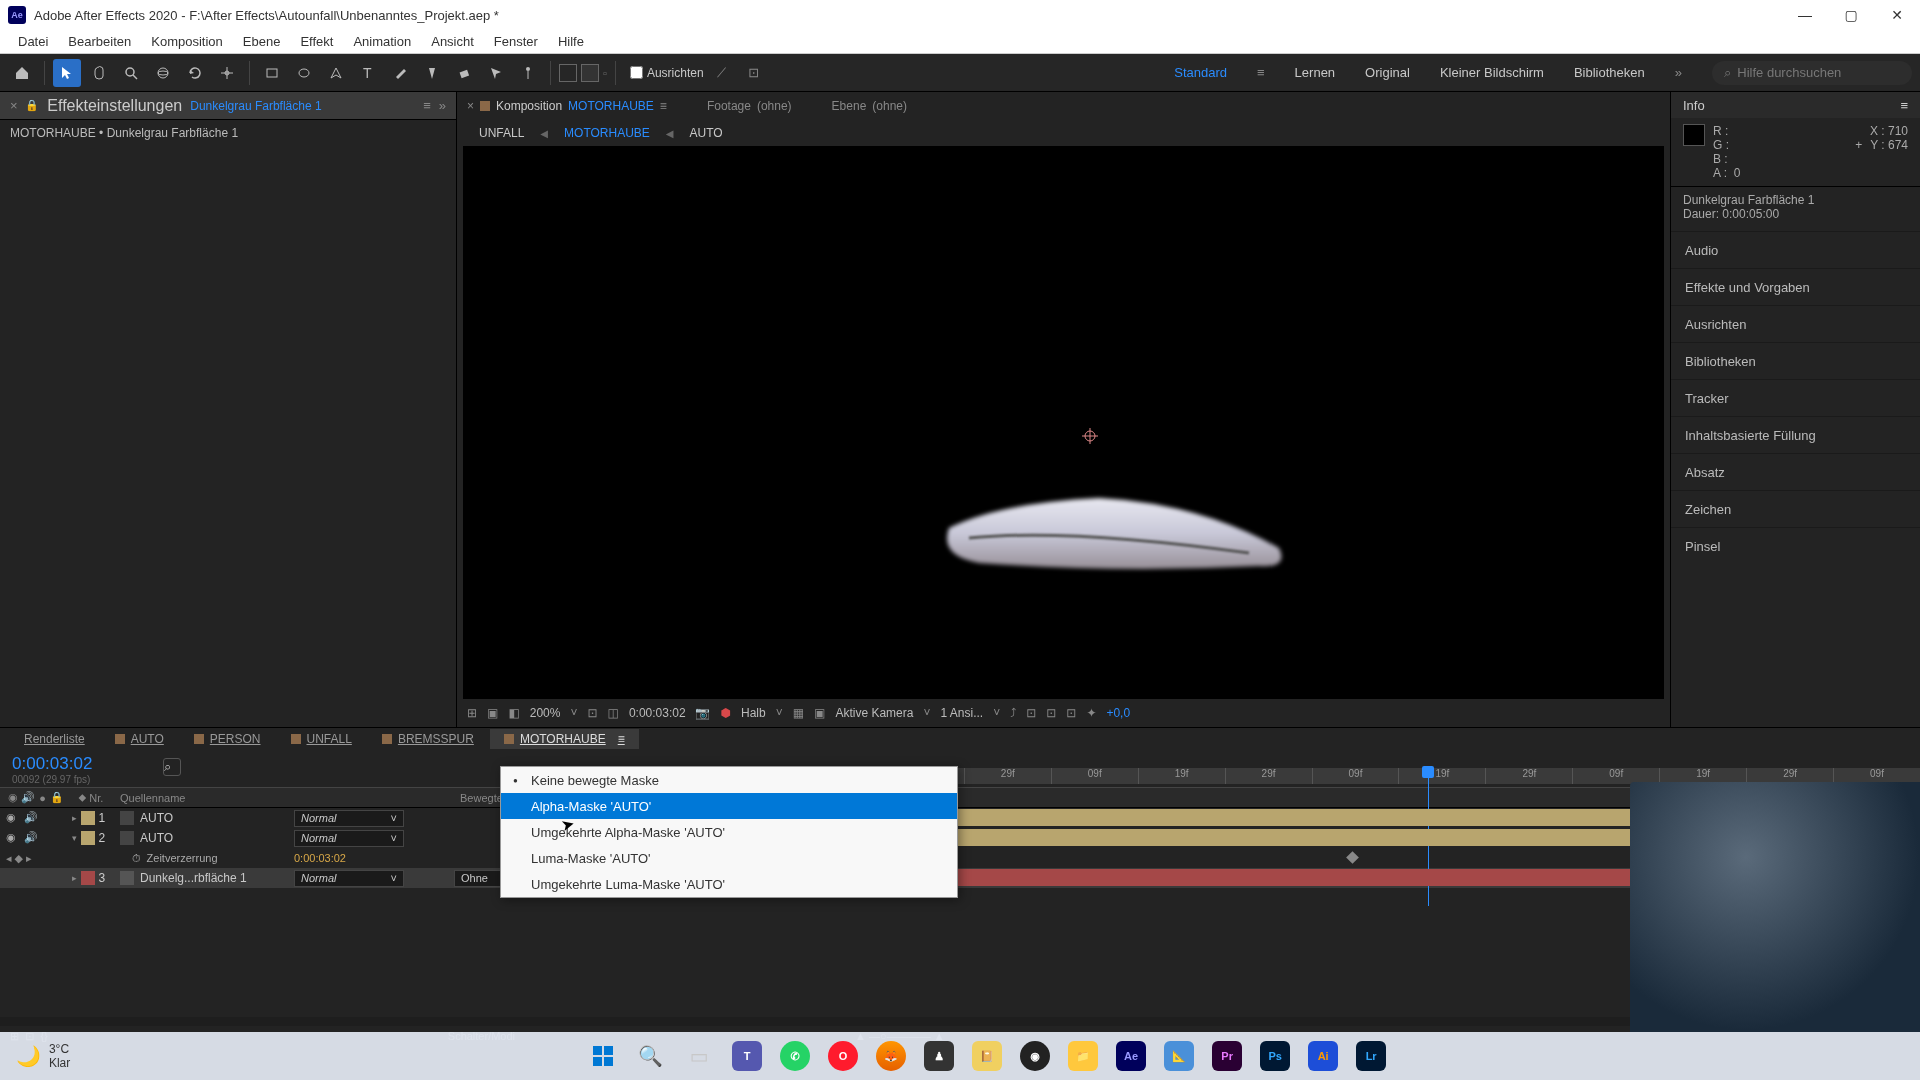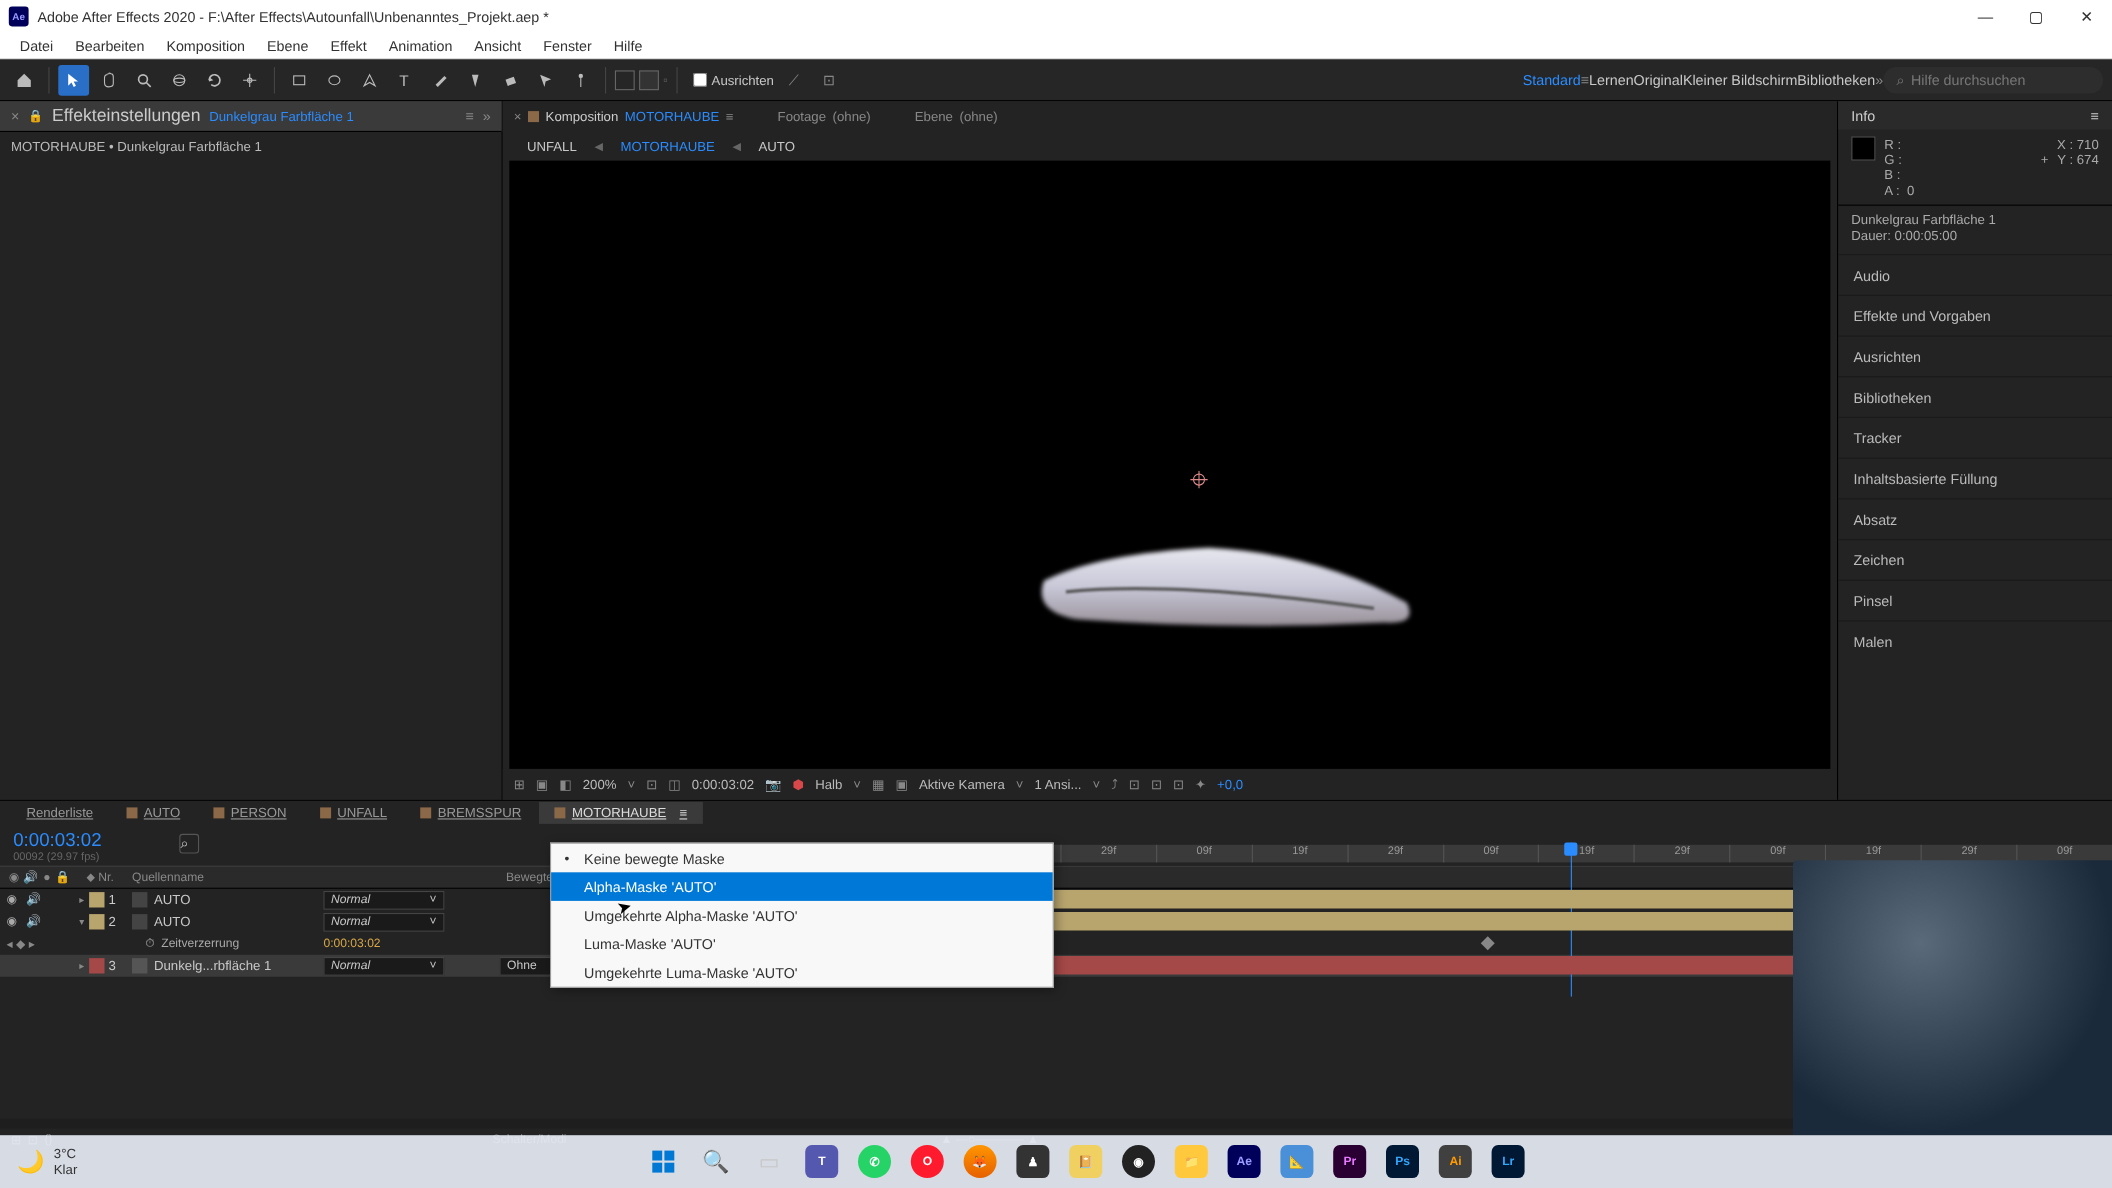--- a/index.html
+++ b/index.html
@@ -13,21 +13,21 @@
 
 
 .menubar { height: 24px; background: #fff; display: flex; align-items: center; padding-left: 8px; border-bottom: 1px solid #ccc; }
 .menubar span { padding: 2px 10px; color: #333; font-size: 13px; cursor: pointer; }
 
 
 .toolbar { height: 38px; background: #262626; display: flex; align-items: center; padding: 0 8px; gap: 4px; border-bottom: 1px solid #000; }
 .tool-btn { width: 28px; height: 28px; display: flex; align-items: center; justify-content: center; cursor: pointer; color: #888; }
 .tool-btn.blue { background: #2a6fc7; color: #fff; border-radius: 3px; }
 .toolbar .sep { width: 1px; height: 24px; background: #444; margin: 0 4px; }
-.toolbar .workspace { margin-left: auto; display: flex; align-items: center; }
+.toolbar .workspace { margin-left: auto; display: flex; gap: 30px; align-items: center; }
 .toolbar .workspace span { font-size: 13px; }
 .toolbar .workspace .active-ws { color: #2a8cff; }
 .toolbar .search { width: 200px; height: 24px; background: #2d2d2d; border-radius: 12px; padding: 0 12px; display: flex; align-items: center; gap: 6px; color: #777; }
 
 
 .main { height: 635px; display: flex; }
 .left-panel { width: 457px; background: #232323; border-right: 1px solid #000; }
 .effect-tab { height: 28px; background: #3a3a3a; display: flex; align-items: center; padding: 0 10px; gap: 8px; border-bottom: 1px solid #000; }
 .effect-tab .lock-icon { font-size: 11px; }
 .effect-tab .label { color: #ccc; font-size: 16px; }
@@ -392,21 +392,20 @@
     <div class="panels-list">
       <div>Audio</div>
       <div>Effekte und Vorgaben</div>
       <div>Ausrichten</div>
       <div>Bibliotheken</div>
       <div>Tracker</div>
       <div>Inhaltsbasierte Füllung</div>
       <div>Absatz</div>
       <div>Zeichen</div>
       <div>Pinsel</div>
-      <div>Malen</div>
     </div>
   </div>
 </div>
 
 <div class="timeline">
   <div class="tl-tabs">
     <div class="tl-tab">Renderliste</div>
     <div class="tl-tab">
         <span class="comp-swatch"></span>
         <span>AUTO</span>
@@ -650,19 +649,19 @@
     <div class="task-icon">
         <div class="app-icon" style="background:#4a90d9">📐</div>
       </div>
     <div class="task-icon">
         <div class="app-icon" style="background:#2a0033;color:#e878ff">Pr</div>
       </div>
     <div class="task-icon">
         <div class="app-icon" style="background:#001833;color:#31a8ff">Ps</div>
       </div>
     <div class="task-icon">
-        <div class="app-icon" style="background:#404040;color:#ff9a00">Ai</div>
+        <div class="app-icon" style="background:#1d4ed8;color:#ff9a00">Ai</div>
       </div>
     <div class="task-icon">
         <div class="app-icon" style="background:#001833;color:#31a8ff">Lr</div>
       </div>
   </div>
 </div>
 
 </body></html>

